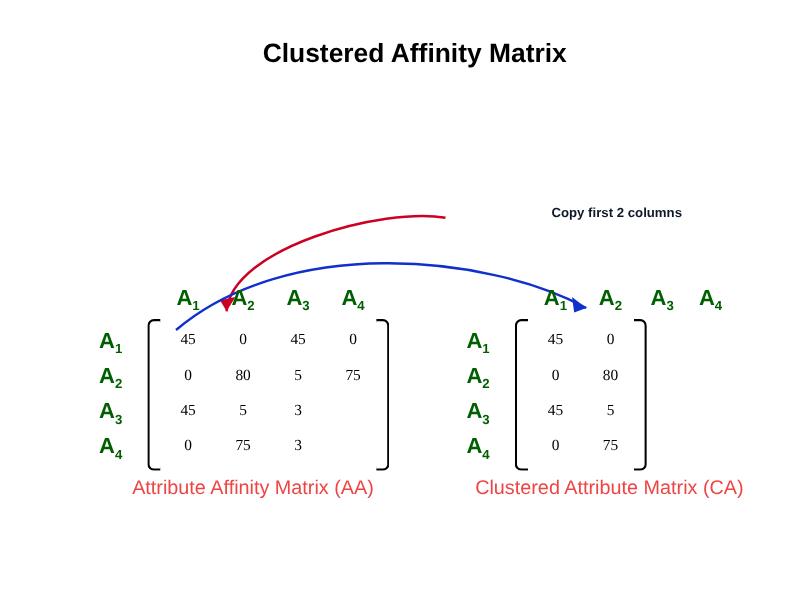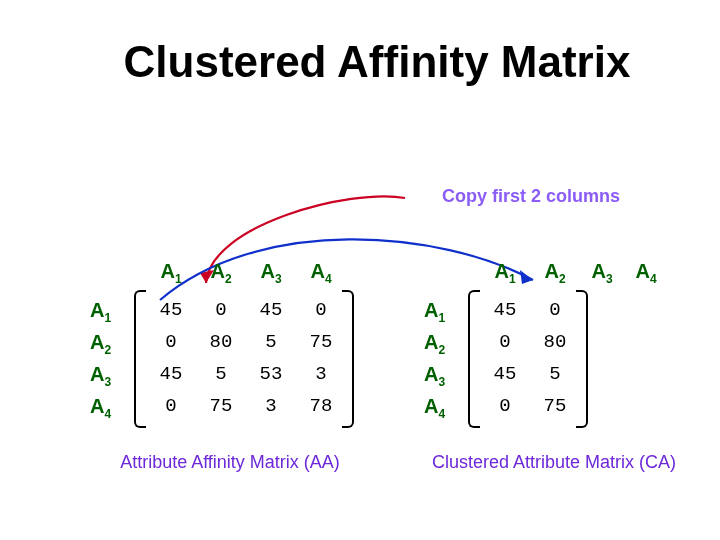--- a/index.html
+++ b/index.html
@@ -8,33 +8,33 @@
     width: 720px;
     height: 540px;
     background: #fff;
     font-family: "Comic Sans MS", "Comic Sans", cursive, sans-serif;
     color: #000;
     position: relative;
     overflow: hidden;
   }
   .title {
     text-align: center;
-    font-size: 44px;
+    font-size: 24px;
     font-weight: bold;
     line-height: 1.25;
     margin-top: 34px;
     margin-left: 34px;
   }
   .annot {
     position: absolute;
     right: 100px;
     top: 186px;
-    font-size: 18px;
-    font-weight: bold;
-    color: #8b5cf6;
+    font-size: 12px;
+    font-weight: bold;
+    color: #0f172a;
   }
   .matrices {
     position: absolute;
     top: 260px;
     left: 0;
     width: 720px;
   }
   .mat {
     position: absolute;
   }
@@ -82,30 +82,30 @@
   .mat.ca .bracket.right { left: 152px; }
   .grid {
     position: absolute;
     top: 34px;
     left: 56px;
   }
   .grid .row { display: flex; height: 32px; }
   .grid .cell {
     width: 50px;
     text-align: center;
-    font-family: Liberation Mono, monospace;
-    font-size: 19px;
+    font-family: Liberation Serif, serif;
+    font-size: 14px;
     line-height: 32px;
     color: #000;
   }
   .caption {
     position: absolute;
-    top: 192px;
+    top: 173px;
     font-size: 18px;
-    color: #6d28d9;
+    color: #ef4444;
     width: 300px;
     text-align: center;
   }
   .mat.aa .caption { left: -10px; }
   .mat.ca .caption { left: -30px; width: 320px; }
   svg.arrows {
     position: absolute;
     top: 0; left: 0;
     width: 720px; height: 540px;
     pointer-events: none;
@@ -156,28 +156,26 @@
       </div>
       <div class="row">
         <div class="cell">0</div>
         <div class="cell">80</div>
         <div class="cell">5</div>
         <div class="cell">75</div>
       </div>
       <div class="row">
         <div class="cell">45</div>
         <div class="cell">5</div>
-        <div class="cell">53</div>
         <div class="cell">3</div>
       </div>
       <div class="row">
         <div class="cell">0</div>
         <div class="cell">75</div>
         <div class="cell">3</div>
-        <div class="cell">78</div>
       </div>
     </div>
     <div class="caption">Attribute Affinity Matrix (AA)</div>
   </div>
 
   <div class="mat ca">
     <div class="col-headers">
       <div class="col">A<span class="sub">1</span></div>
       <div class="col">A<span class="sub">2</span></div>
       <div class="col" style="width:44px">A<span class="sub">3</span></div>

